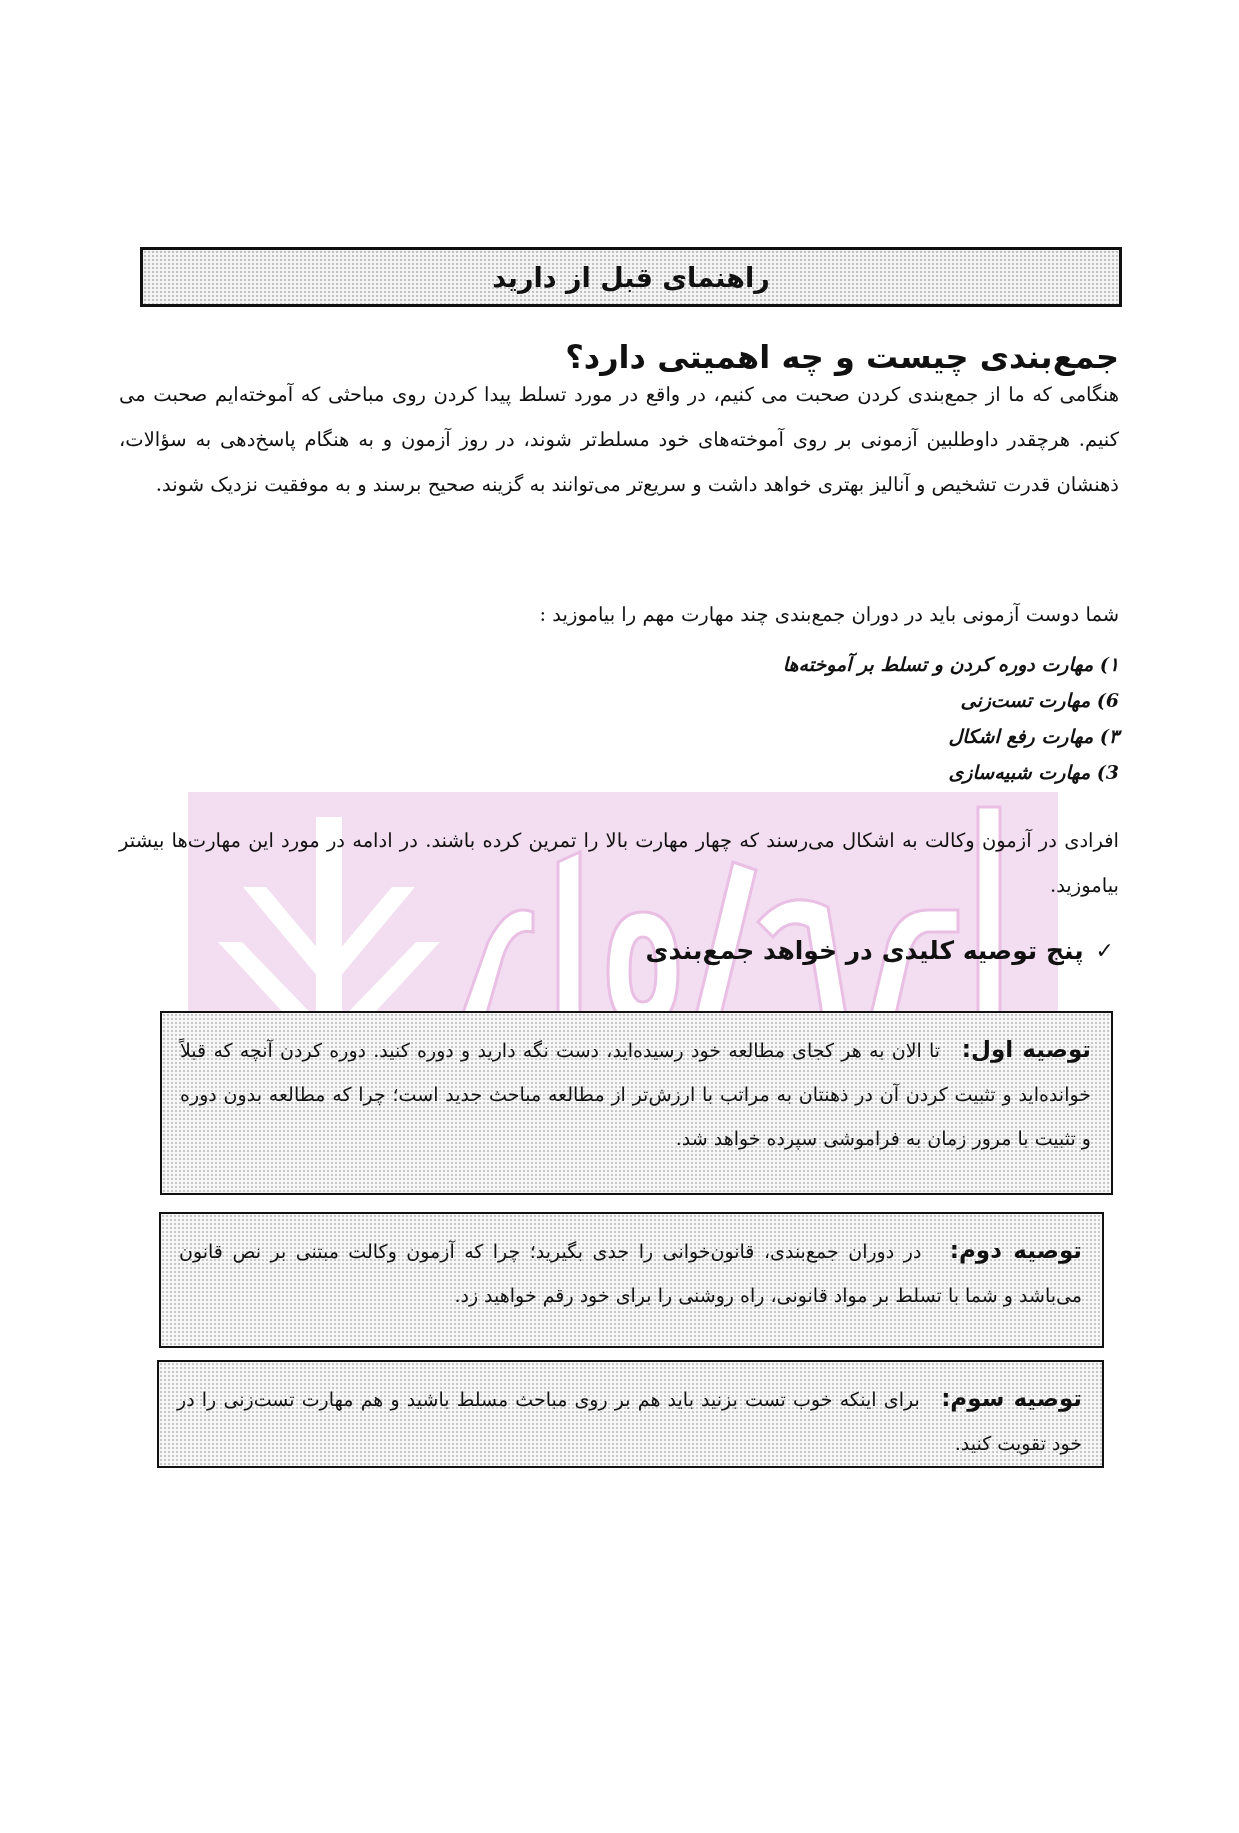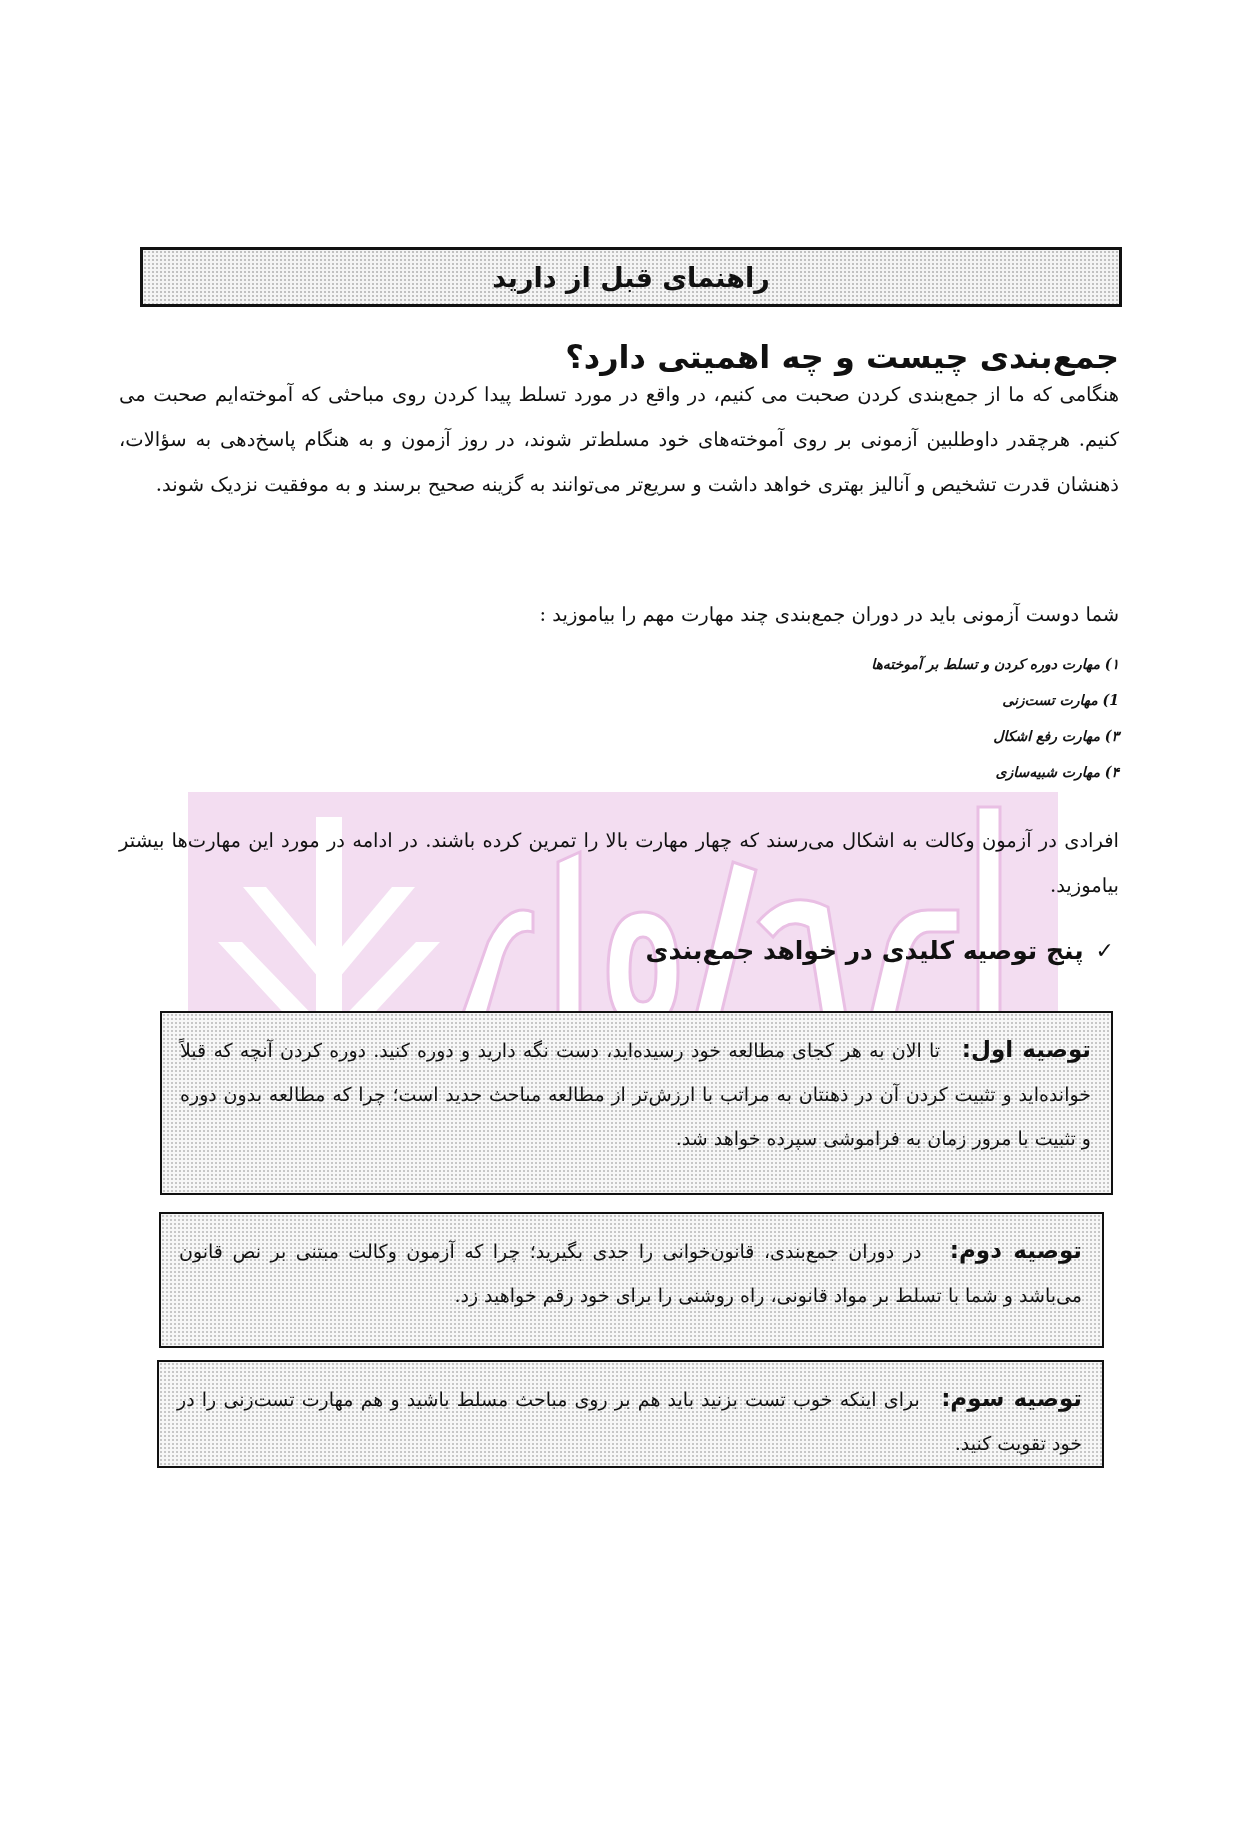--- a/index.html
+++ b/index.html
@@ -82,21 +82,21 @@
       right: 120px;
       top: 646px;
       list-style: none;
       margin: 0;
       padding: 0;
     }
     .skills li {
       font-family: "DejaVu Serif", serif;
       font-weight: bold;
       font-style: italic;
-      font-size: 14px;
+      font-size: 19px;
       line-height: 36px;
       height: 36px;
       white-space: nowrap;
     }
     .para.p3 { top: 818px; }
     .subheading {
       position: absolute;
       right: 125px;
       top: 936px;
       font-size: 25px;
@@ -167,23 +167,23 @@
   </div>
 
   <div class="heading">جمع‌بندی چیست و چه اهمیتی دارد؟</div>
 
   <div class="para p1">هنگامی که ما از جمع‌بندی کردن صحبت می کنیم، در واقع در مورد تسلط پیدا کردن روی مباحثی که آموخته‌ایم صحبت می کنیم. هرچقدر داوطلبین آزمونی بر روی آموخته‌های خود مسلط‌تر شوند، در روز آزمون و به هنگام پاسخ‌دهی به سؤالات، ذهنشان قدرت تشخیص و آنالیز بهتری خواهد داشت و سریع‌تر می‌توانند به گزینه صحیح برسند و به موفقیت نزدیک شوند.</div>
 
   <div class="para p2">شما دوست آزمونی باید در دوران جمع‌بندی چند مهارت مهم را بیاموزید :</div>
 
   <ul class="skills">
     <li>۱) مهارت دوره کردن و تسلط بر آموخته‌ها</li>
-    <li>1) مهارت تست‌زنی</li>
+    <li>6) مهارت تست‌زنی</li>
     <li>۳) مهارت رفع اشکال</li>
-    <li>۴) مهارت شبیه‌سازی</li>
+    <li>3) مهارت شبیه‌سازی</li>
   </ul>
 
   <div class="para p3">افرادی در آزمون وکالت به اشکال می‌رسند که چهار مهارت بالا را تمرین کرده باشند. در ادامه در مورد این مهارت‌ها بیشتر بیاموزید.</div>
 
   <div class="subheading">
     <span class="check-icon">✓</span>
     <span>پنج توصیه کلیدی در خواهد جمع‌بندی</span>
   </div>
 
   <div class="tip-box tip-1">

